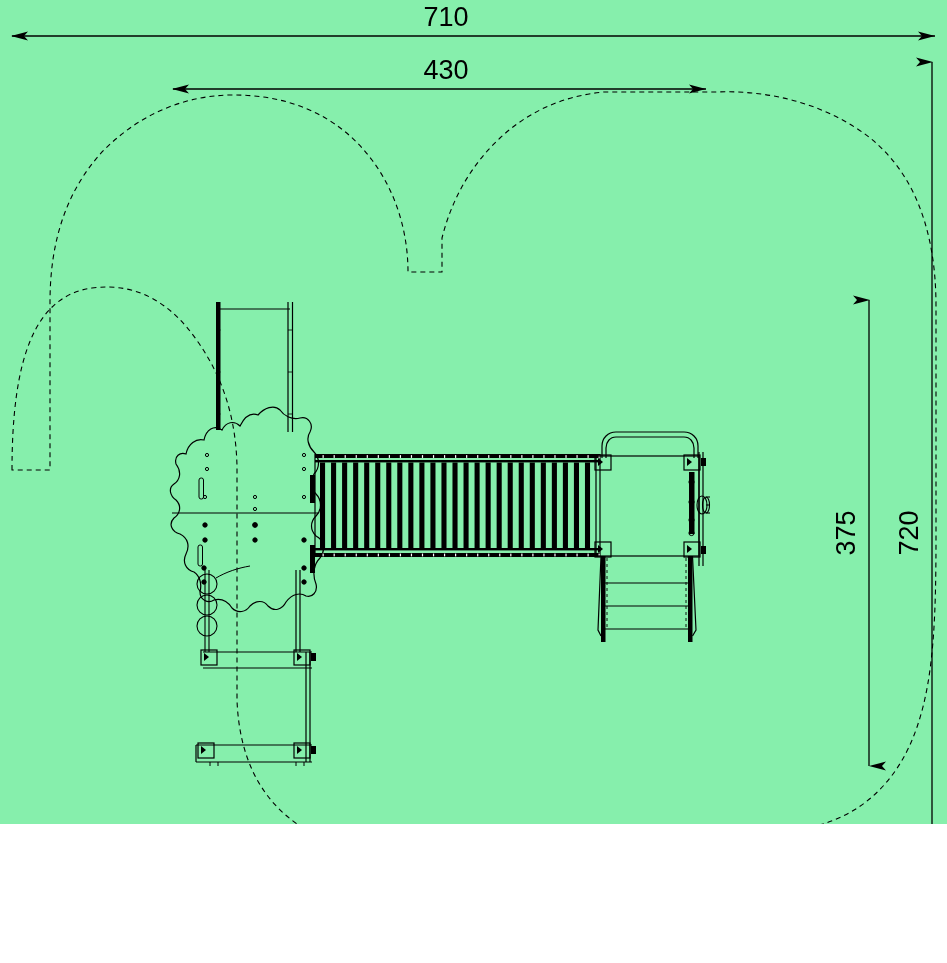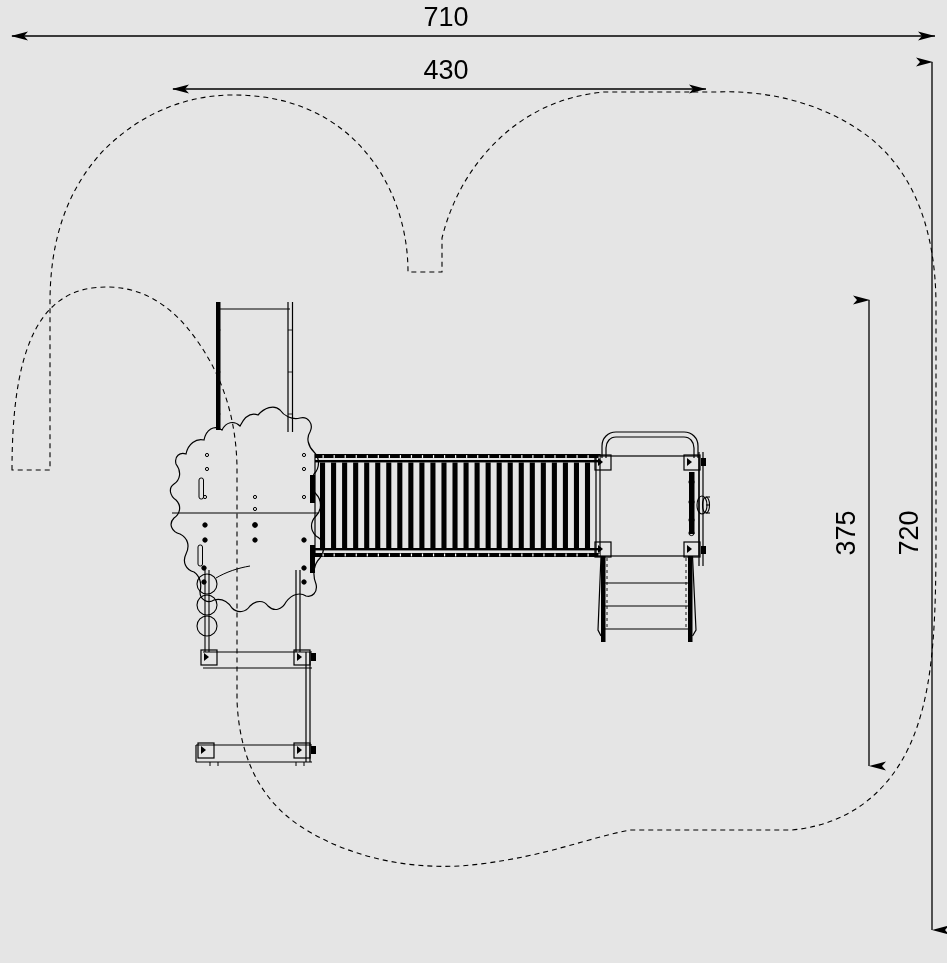--- a/index.html
+++ b/index.html
@@ -7,22 +7,22 @@
     margin: 0;
     padding: 0;
     background: #ffffff;
   }
   body {
     font-family: "Liberation Sans", sans-serif;
   }
   #sheet {
     position: relative;
     width: 947px;
-    height: 963px;
-    background: #e5e5e5;
+    height: 824px;
+    background: #86efac;
     overflow: hidden;
   }
   #sheet svg {
     display: block;
     position: absolute;
     top: 0;
     left: 0;
   }
   .dim-text {
     font-family: "Liberation Sans", sans-serif;

